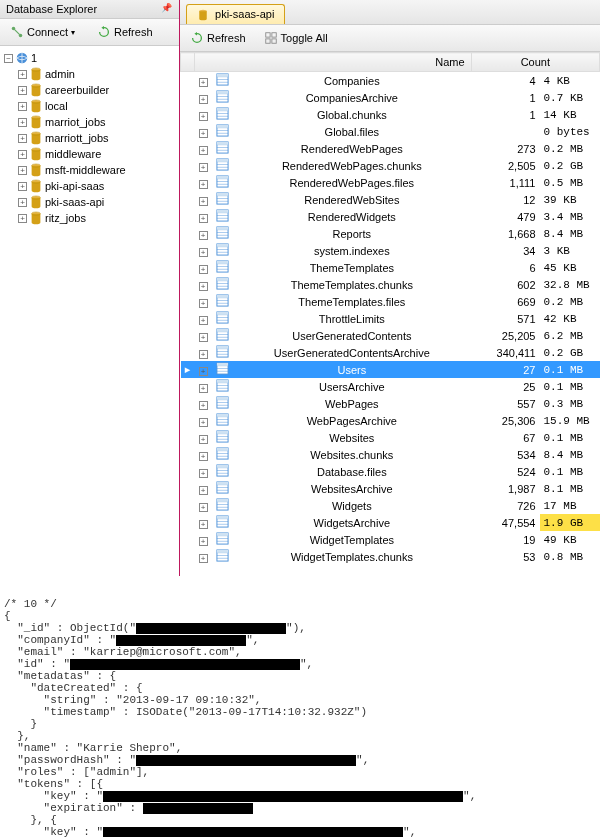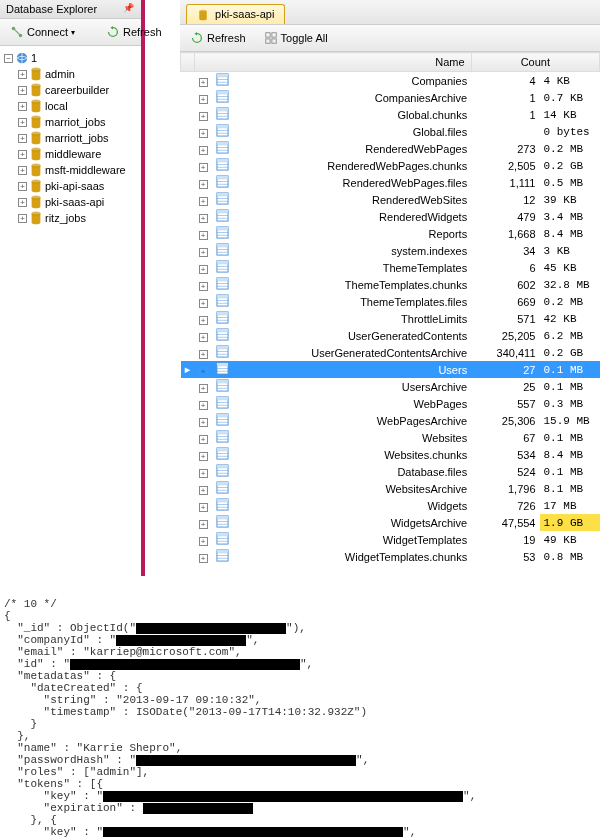--- a/index.html
+++ b/index.html
@@ -1,39 +1,39 @@
 <!DOCTYPE html>
 <html><head>
 <meta charset="utf-8">
 <style>
 * { box-sizing: border-box; margin: 0; padding: 0; }
 body { font-family: "Segoe UI", Tahoma, sans-serif; font-size: 11px; background: #fff; width: 600px; }
-.explorer-panel { width: 145px; float: left; background: #e8e8e8; border-right: 4px solid #be185d; }
+.explorer-panel { width: 180px; float: left; background: #e8e8e8; border-right: 1px solid #be185d; }
 .panel-header { background: linear-gradient(#f0f0f0, #e0e0e0); padding: 3px 6px; border-bottom: 1px solid #ccc; font-size: 11px; display: flex; justify-content: space-between; }
 .pin-icon { font-size: 9px; color: #555; }
-.toolbar { background: linear-gradient(#fafafa, #e8e8e8); padding: 3px; border-bottom: 1px solid #ccc; display: flex; gap: 17px; }
+.toolbar { background: linear-gradient(#fafafa, #e8e8e8); padding: 3px; border-bottom: 1px solid #ccc; display: flex; gap: 8px; }
 .tool-btn { background: transparent; border: 1px solid transparent; padding: 2px 6px; font-size: 11px; display: flex; align-items: center; gap: 3px; cursor: pointer; }
 .icon { width: 14px; height: 14px; display: inline-block; }
 .tree { background: #fff; padding: 4px; font-size: 11px; height: 530px; overflow: auto; }
 .tree-item { display: flex; align-items: center; gap: 2px; padding: 1px 0; cursor: pointer; }
 .tree-item .expander { width: 9px; height: 9px; border: 1px solid #888; font-size: 8px; line-height: 7px; text-align: center; color: #555; }
 .tree ul { list-style: none; margin-left: 14px; }
 .db-icon { width: 14px; height: 14px; }
 .main-area { margin-left: 180px; }
 .tab-bar { background: linear-gradient(#f5f5f5,#e5e5e5); padding: 4px 6px 0 6px; border-bottom: 1px solid #ccc; }
 .tab { display: inline-block; background: linear-gradient(#fff8dc,#ffecb0); border: 1px solid #d4a017; border-bottom: none; padding: 3px 10px; border-radius: 3px 3px 0 0; font-size: 11px; }
 .db-small-icon { width: 12px; height: 12px; vertical-align: middle; margin-right: 3px; }
 .main-toolbar { background: linear-gradient(#fafafa,#e8e8e8); padding: 3px; border-bottom: 1px solid #ccc; display: flex; gap: 4px; }
 .collection-table { width: 100%; border-collapse: collapse; font-size: 11px; }
 .collection-table th { background: linear-gradient(#f8f8f8,#e8e8e8); border: 1px solid #ddd; padding: 3px 6px; font-weight: normal; text-align: center; }
 .collection-table td { padding: 1px 4px; white-space: nowrap; }
 .row-indicator { width: 14px; text-align: center; }
 .expander-cell { width: 12px; text-align: center; }
 .coll-icon-cell { width: 14px; }
-.name-cell { text-align: right; padding-left: 2px; margin-top: 20px; }
+.name-cell { text-align: center; padding-left: 2px; margin-top: 20px; }
 .count-cell { text-align: right; padding-right: 6px; }
 .size-cell { text-align: left; padding-left: 4px; width: 60px; font-family: Liberation Mono, monospace; }
 tr.selected td { background: #3399ff; color: #fff; }
 tr.highlighted td.size-cell { background: #fde047; }
 .code-section { clear: both; font-family: "Courier New", monospace; font-size: 11px; padding: 10px 4px; white-space: pre; color: #333; position: relative; }
 .redact { background: #000; color: #000; display: inline-block; vertical-align: middle; }
 .small-expander { display: inline-block; width: 9px; height: 9px; border: 1px solid #888; font-size: 8px; line-height: 7px; text-align: center; color: #555; }
 .table-icon { width: 13px; height: 13px; }
 </style>
 </head>
@@ -563,21 +563,21 @@
     <td class="row-indicator"></td>
     <td class="expander-cell"><span class="small-expander">+</span></td>
     <td class="coll-icon-cell"><svg class="table-icon" viewBox="0 0 14 14">
               <rect x="1" y="1" width="12" height="12" fill="#fff" stroke="#4a90d9" stroke-width="1"></rect>
               <line x1="1" y1="4" x2="13" y2="4" stroke="#4a90d9" stroke-width="0.5"></line>
               <line x1="1" y1="7" x2="13" y2="7" stroke="#4a90d9" stroke-width="0.5"></line>
               <line x1="1" y1="10" x2="13" y2="10" stroke="#4a90d9" stroke-width="0.5"></line>
               <rect x="1" y="1" width="12" height="3" fill="#cfe2f3"></rect>
             </svg></td>
     <td class="name-cell">WebsitesArchive</td>
-    <td class="count-cell">1,796</td>
+    <td class="count-cell">1,987</td>
     <td class="size-cell">8.1 MB</td>
         </tr>
         <tr>
     <td class="row-indicator"></td>
     <td class="expander-cell"><span class="small-expander">+</span></td>
     <td class="coll-icon-cell"><svg class="table-icon" viewBox="0 0 14 14">
               <rect x="1" y="1" width="12" height="12" fill="#fff" stroke="#4a90d9" stroke-width="1"></rect>
               <line x1="1" y1="4" x2="13" y2="4" stroke="#4a90d9" stroke-width="0.5"></line>
               <line x1="1" y1="7" x2="13" y2="7" stroke="#4a90d9" stroke-width="0.5"></line>
               <line x1="1" y1="10" x2="13" y2="10" stroke="#4a90d9" stroke-width="0.5"></line>

